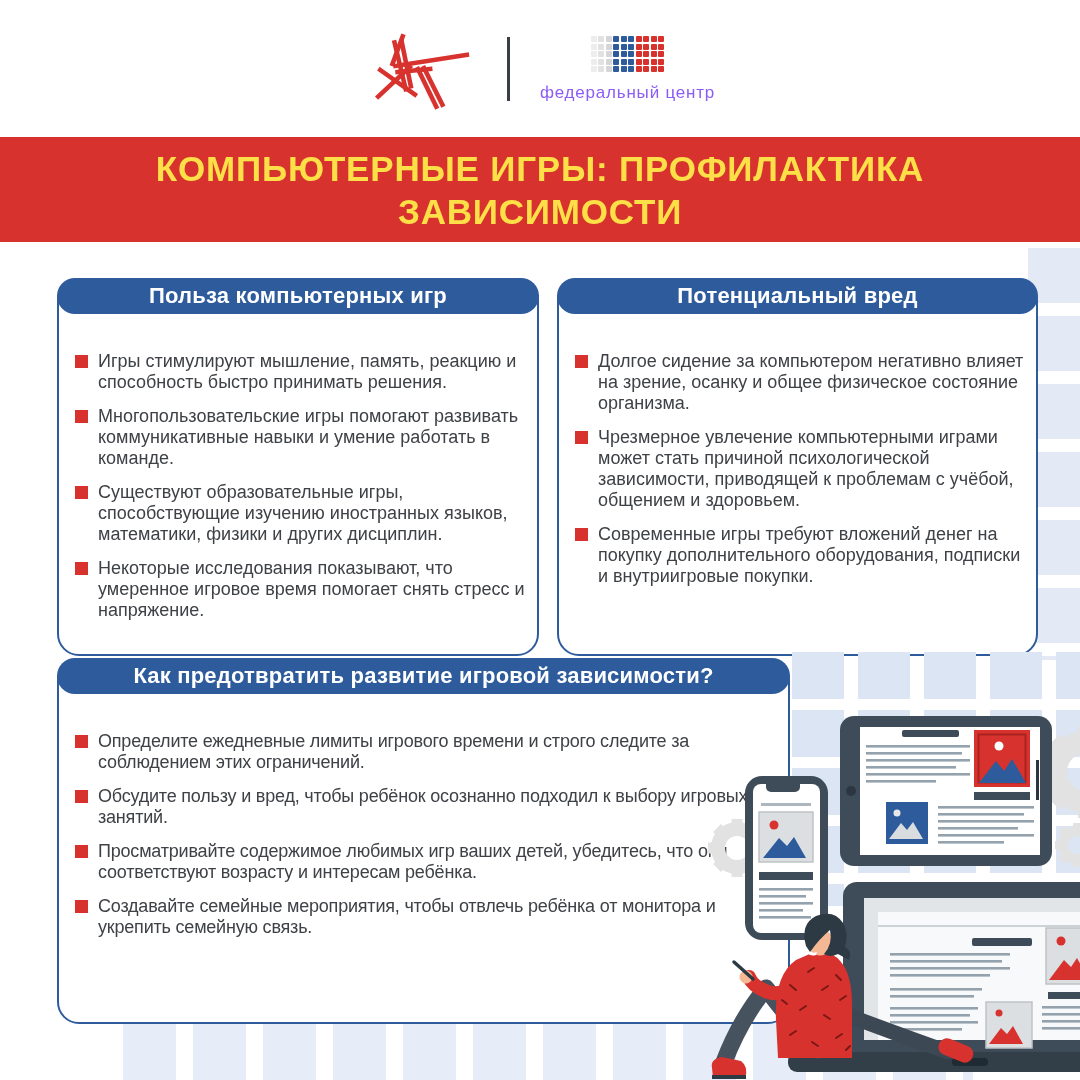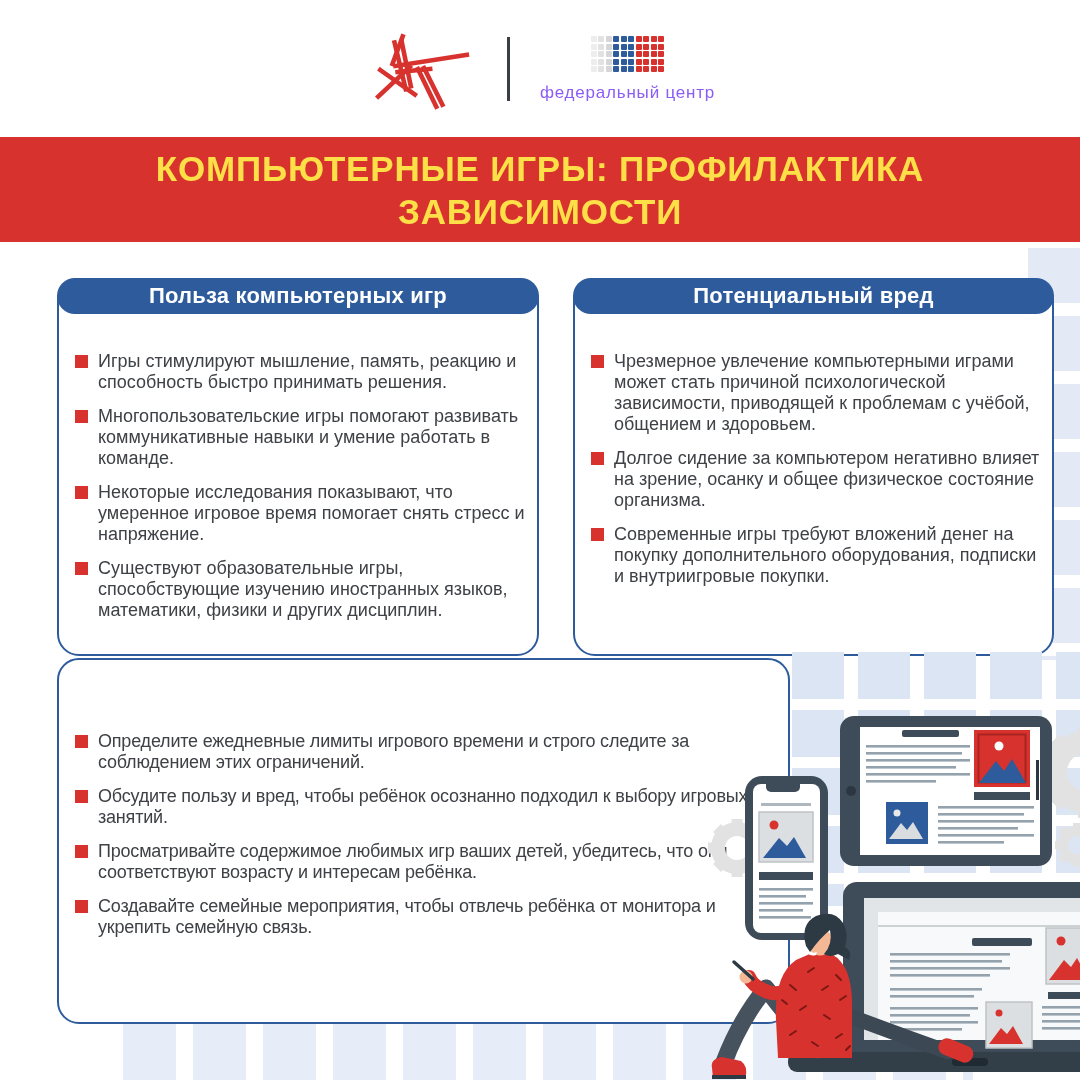--- a/index.html
+++ b/index.html
@@ -32,21 +32,21 @@
   .card{position:absolute;background:#ffffff;border:2px solid #2d5b9c;border-radius:22px;z-index:1;}
   .card-header{position:absolute;top:-2px;left:-2px;right:-2px;height:36px;background:#2d5b9c;
                border-radius:22px;display:flex;align-items:center;justify-content:center;}
   .card-header span{color:#ffffff;font-size:22px;font-weight:bold;letter-spacing:.2px;}
   .card-body{position:absolute;top:54px;left:0;right:0;bottom:0;padding:17px 10px 23px 16px;}
   .card-body ul{list-style:none;margin:0;padding:0;}
   .card-body li{display:flex;align-items:flex-start;margin-bottom:13px;}
   .blt{flex:0 0 13px;width:13px;height:13px;background:#d8322e;margin:4px 10px 0 0;}
   .txt{font-size:18px;line-height:21px;color:#3e4145;}
   #card1{left:57px;top:278px;width:478px;height:374px;}
-  #card2{left:573px;top:278px;width:477px;height:374px;}
+  #card2{left:557px;top:278px;width:477px;height:374px;}
   #card3{left:57px;top:658px;width:729px;height:362px;}
   #card3 .txt{max-width:660px;letter-spacing:-.2px;}
 
   
   .illu{position:absolute;left:680px;top:630px;width:400px;height:450px;z-index:2;}
 </style>
 </head>
 <body>
 
 <div class="page">
@@ -140,53 +140,56 @@
         <li>
             <span class="blt"></span>
             <span class="txt">Игры стимулируют мышление, память, реакцию и способность быстро принимать решения.</span>
           </li>
         <li>
             <span class="blt"></span>
             <span class="txt">Многопользовательские игры помогают развивать коммуникативные навыки и умение работать в команде.</span>
           </li>
         <li>
             <span class="blt"></span>
+            <span class="txt">Существуют образовательные игры, способствующие изучению иностранных языков, математики, физики и других дисциплин.</span>
+          </li>
+        <li>
+            <span class="blt"></span>
             <span class="txt">Некоторые исследования показывают, что умеренное игровое время помогает снять стресс и напряжение.</span>
-          </li>
-        <li>
-            <span class="blt"></span>
-            <span class="txt">Существуют образовательные игры, способствующие изучению иностранных языков, математики, физики и других дисциплин.</span>
           </li>
       </ul>
     </div>
   </div>
 
   <div class="card" id="card2">
     <div class="card-header">
       <span>Потенциальный вред</span>
     </div>
     <div class="card-body">
       <ul>
         <li>
             <span class="blt"></span>
+            <span class="txt">Долгое сидение за компьютером негативно влияет на зрение, осанку и общее физическое состояние организма.</span>
+          </li>
+        <li>
+            <span class="blt"></span>
             <span class="txt">Чрезмерное увлечение компьютерными играми может стать причиной психологической зависимости, приводящей к проблемам с учёбой, общением и здоровьем.</span>
           </li>
         <li>
             <span class="blt"></span>
-            <span class="txt">Долгое сидение за компьютером негативно влияет на зрение, осанку и общее физическое состояние организма.</span>
-          </li>
-        <li>
-            <span class="blt"></span>
             <span class="txt">Современные игры требуют вложений денег на покупку дополнительного оборудования, подписки и внутриигровые покупки.</span>
           </li>
       </ul>
     </div>
   </div>
 
   <div class="card" id="card3">
+    <div class="card-header">
+      <span>Как предотвратить развитие игровой зависимости?</span>
+    </div>
     <div class="card-body">
       <ul>
         <li>
             <span class="blt"></span>
             <span class="txt">Определите ежедневные лимиты игрового времени и строго следите за соблюдением этих ограничений.</span>
           </li>
         <li>
             <span class="blt"></span>
             <span class="txt">Обсудите пользу и вред, чтобы ребёнок осознанно подходил к выбору игровых занятий.</span>
           </li>

